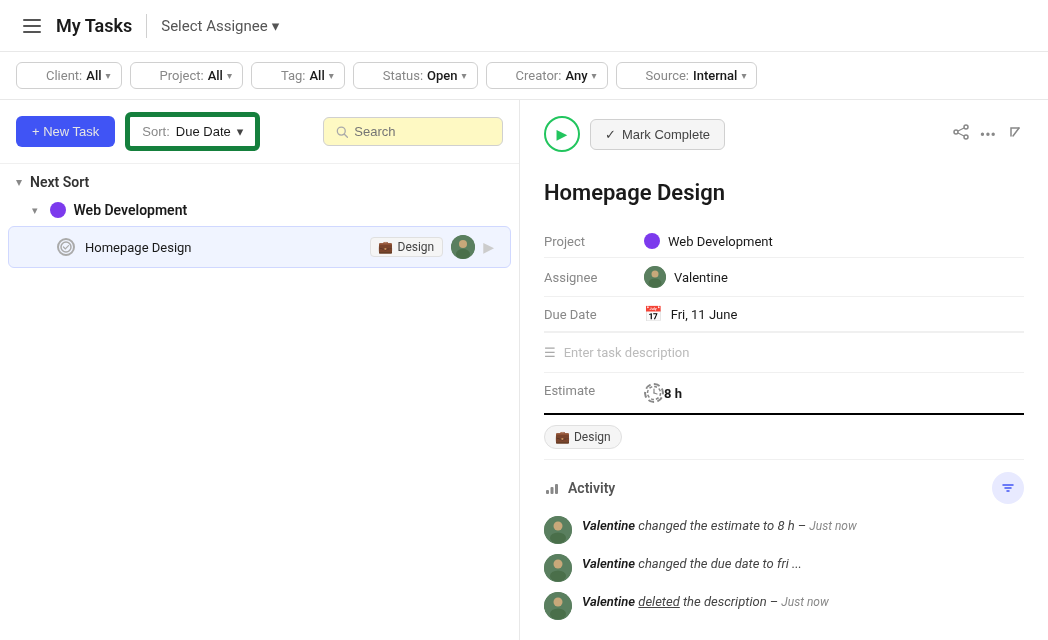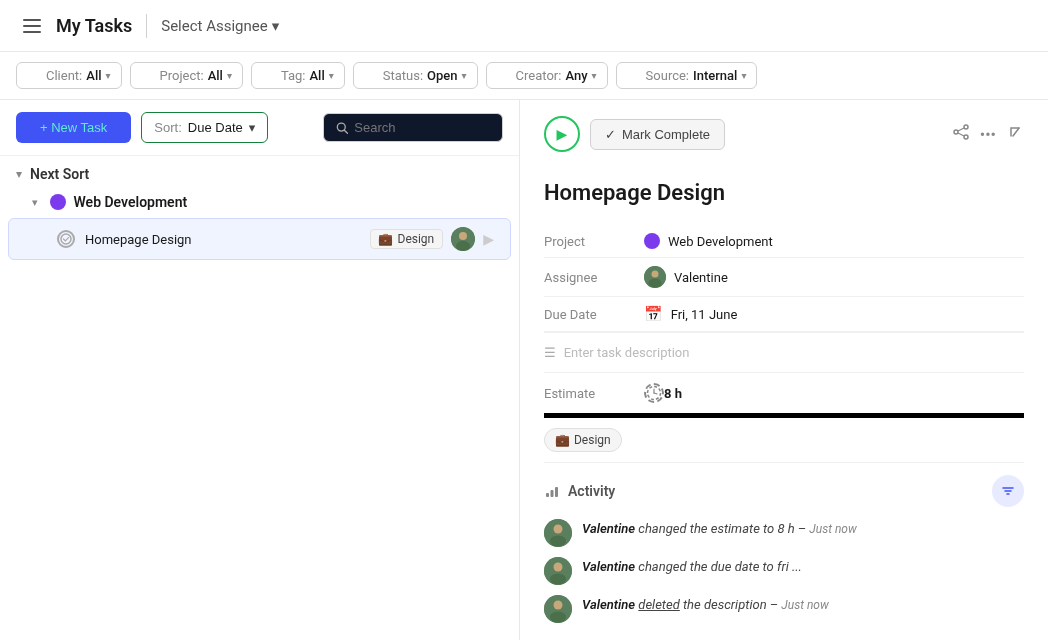--- a/index.html
+++ b/index.html
@@ -20,25 +20,25 @@
     .chevron { font-size: 10px; color: #888; }
     
     
     .main-layout { display: flex; height: calc(640px - 52px - 46px); }
     
     
     .left-panel { width: 520px; min-width: 520px; background: #fff; border-right: 1px solid #e8e8e8; display: flex; flex-direction: column; overflow: hidden; }
     
     
     .toolbar { display: flex; align-items: center; padding: 12px 16px; border-bottom: 1px solid #f0f0f0; gap: 10px; }
-    .new-task-btn { display: flex; align-items: center; gap: 6px; padding: 8px 24px; background: #4054f5; color: #5eead4; border: none; border-radius: 6px; cursor: pointer; font-size: 13px; font-weight: 500; }
-    .sort-btn { display: flex; align-items: center; gap: 6px; padding: 7px 12px; background: #fff; border: 1px solid #15803d; border-radius: 6px; cursor: pointer; font-size: 13px; color: #444; }
+    .new-task-btn { display: flex; align-items: center; gap: 6px; padding: 8px 16px; background: #4054f5; color: #e5e5e5; border: none; border-radius: 6px; cursor: pointer; font-size: 13px; font-weight: 500; }
+    .sort-btn { display: flex; align-items: center; gap: 6px; padding: 7px 12px; background: #fff; border: 5px solid #15803d; border-radius: 6px; cursor: pointer; font-size: 13px; color: #444; }
     .sort-label { color: #888; font-size: 13px; }
     .sort-value { color: #1a1a1a; font-weight: 500; }
-    .search-box-wrapper { margin-left: auto; display: flex; align-items: center; border: 1px solid #d0d0d0; border-radius: 6px; padding: 6px 12px; gap: 6px; background: #0f172a; width: 180px; }
+    .search-box-wrapper { margin-left: auto; display: flex; align-items: center; border: 1px solid #d0d0d0; border-radius: 6px; padding: 6px 12px; gap: 6px; background: #fef9c3; width: 180px; }
     .search-box-wrapper input { border: none; outline: none; font-size: 13px; color: #888; background: transparent; width: 100%; }
     
     
     .task-list { flex: 1; overflow-y: auto; padding: 0 0 8px; }
     .section-header { display: flex; align-items: center; gap: 8px; padding: 10px 16px 6px; }
     .section-toggle { cursor: pointer; color: #888; font-size: 12px; }
     .section-title { font-weight: 600; font-size: 14px; color: #333; }
     .project-row { display: flex; align-items: center; gap: 8px; padding: 6px 16px 6px 32px; cursor: pointer; }
     .project-dot { width: 16px; height: 16px; border-radius: 50%; background: #7c3aed; flex-shrink: 0; }
     .project-name { font-weight: 600; font-size: 14px; color: #1a1a1a; }
@@ -65,21 +65,21 @@
     
     .detail-field { display: flex; align-items: center; padding: 8px 0; border-bottom: 1px solid #f0f0f0; }
     .detail-field:last-of-type { border-bottom: none; }
     .field-label { width: 100px; font-size: 13px; color: #888; flex-shrink: 0; }
     .field-value { display: flex; align-items: center; gap: 8px; font-size: 13px; color: #1a1a1a; }
     .field-dot { width: 16px; height: 16px; border-radius: 50%; background: #7c3aed; flex-shrink: 0; }
     .field-avatar { width: 22px; height: 22px; border-radius: 50%; background: #5a7f5f; flex-shrink: 0; overflow: hidden; display: flex; align-items: center; justify-content: center; }
     
     .description-area { display: flex; align-items: center; gap: 8px; padding: 12px 0; color: #aaa; font-size: 13px; border-top: 1px solid #f0f0f0; border-bottom: 1px solid #f0f0f0; cursor: text; }
     
-    .estimate-row { display: flex; align-items: center; padding: 10px 0; border-bottom: 5px solid #000000; }
+    .estimate-row { display: flex; padding: 10px 0; border-bottom: 2px solid #000000; }
     .estimate-label { width: 100px; font-size: 13px; color: #888; }
     .estimate-value { display: flex; align-items: center; gap: 0; font-size: 13px; color: #1a1a1a; font-weight: bold; }
     .estimate-icon { width: 20px; height: 20px; border-radius: 50%; border: 2px dashed #888; display: flex; align-items: center; justify-content: center; font-size: 8px; color: #888; }
     
     .tags-row { display: flex; gap: 8px; padding: 10px 0; border-bottom: 1px solid #f0f0f0; }
     .tag-pill { display: flex; align-items: center; gap: 4px; padding: 4px 10px; background: #f5f5f5; border: 1px solid #e0e0e0; border-radius: 20px; font-size: 12px; color: #444; }
     
     .activity-section { padding-top: 12px; }
     .activity-header { display: flex; align-items: center; justify-content: space-between; margin-bottom: 12px; }
     .activity-title { font-size: 14px; font-weight: 600; color: #555; display: flex; align-items: center; gap: 8px; }

